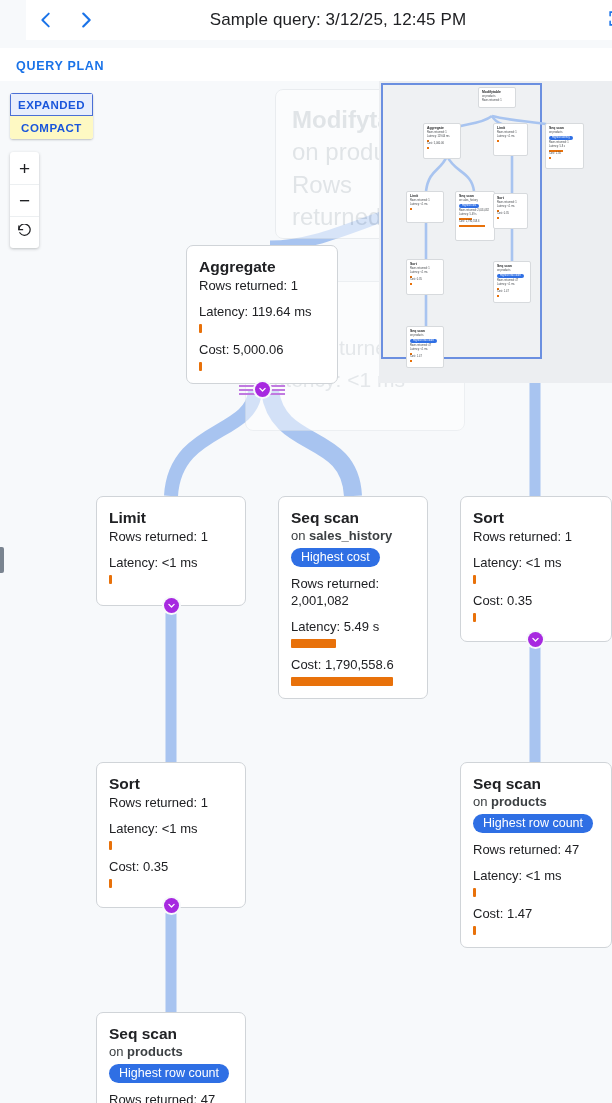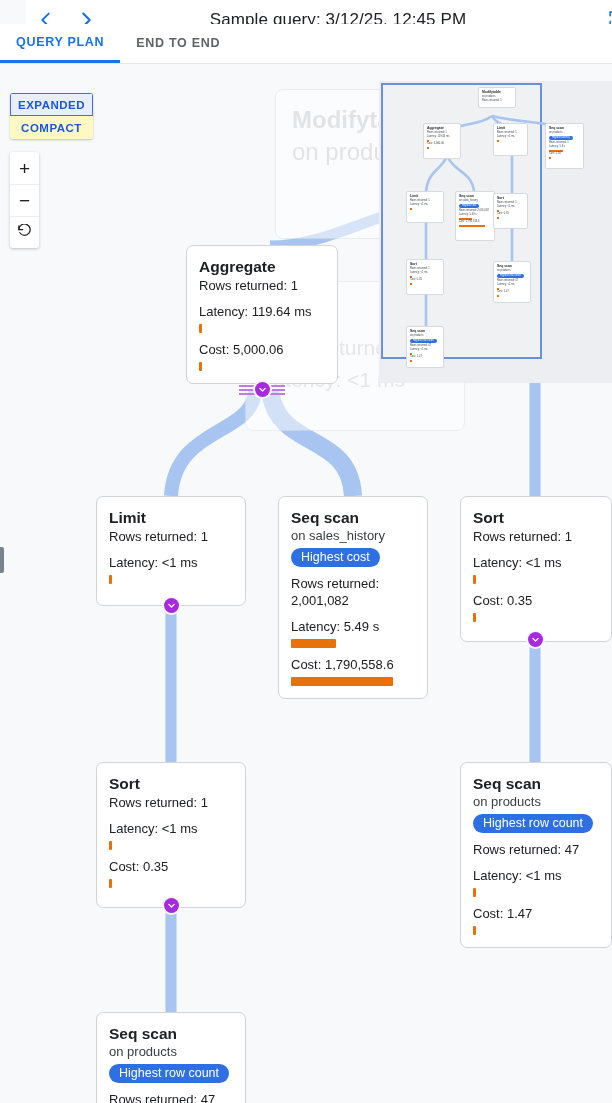--- a/index.html
+++ b/index.html
@@ -26,21 +26,21 @@
     letter-spacing: .1px; white-space: nowrap;
     margin-left: -24px;
   }
   .fullscreen-btn {
     width: 44px; height: 40px; display: flex; align-items: center; justify-content: center;
     color: #1a73e8; cursor: pointer;
   }
 
   
   .tabbar {
-    position: absolute; top: 24px; left: 0; width: 612px; height: 40px;
+    position: absolute; top: 48px; left: 0; width: 612px; height: 40px;
     background: #ffffff; display: flex; align-items: flex-end;
     border-bottom: 1px solid #e4e7ea;
   }
   .tab {
     height: 40px; display: flex; align-items: center; justify-content: center;
     font-size: 12.5px; font-weight: bold; letter-spacing: .7px;
     color: #5f6368; cursor: pointer; padding: 0 16px;
   }
   .tab.active { color: #1a73e8; border-bottom: 3px solid #1a73e8; }
 
@@ -106,21 +106,21 @@
   .mini-bar.tiny { width: 1.5px; }
 
   
   .node {
     position: absolute; background: #ffffff;
     border: 1px solid #d0d4d8; border-radius: 7px;
     padding: 11px 12px 12px 12px; z-index: 20;
   }
   .node-title { font-size: 15.5px; font-weight: bold; color: #202124; line-height: 1.25; }
   .node-on { font-size: 13px; color: #3c4043; margin-top: 1px; }
-  .node-on b { font-weight: normal; }
+  .node-on b { font-weight: bold; }
   .badge {
     display: inline-block; background: #2f6fe4; color: #ffffff;
     font-size: 12.5px; border-radius: 11px; padding: 2px 10px 3px 10px;
     margin-top: 5px; white-space: nowrap;
   }
   .metric { font-size: 13px; color: #202124; margin-top: 9px; line-height: 1.3; }
   .bar { height: 9px; background: #e8710a; margin-top: 3px; border-radius: 1px; }
   .bar.min { width: 3px; }
 
   
@@ -165,28 +165,28 @@
             <polyline points="16 3 21 3 21 8"></polyline>
           <polyline points="21 16 21 21 16 21"></polyline>
             <polyline points="8 21 3 21 3 16"></polyline>
         </svg>
       </span>
     </div>
   </div>
 
   <div class="tabbar">
     <div class="tab active">QUERY PLAN</div>
-    <div class="tab">END TO END</div>
   </div>
 
   <div class="canvas">
 
     <div style="position:absolute;left:275px;top:8px;width:190px;height:150px;background:#fff;border:1px solid #dfe3e6;border-radius:8px;z-index:5;opacity:.55;padding:14px 16px;">
       <div style="font-size:24px;font-weight:bold;color:#cfd4d8;line-height:1.35;">Modifytable</div>
       <div style="font-size:24px;color:#cfd4d8;line-height:1.35;">on products</div>
+      <div style="font-size:24px;color:#cfd4d8;line-height:1.35;">Rows returned</div>
     </div>
     <div style="position:absolute;left:245px;top:200px;width:220px;height:150px;background:#fff;border:1px solid #e3e7ea;border-radius:8px;z-index:5;opacity:.5;padding:14px 16px;">
       <div style="font-size:24px;font-weight:bold;color:#d2d7db;line-height:1.5;">Limit</div>
       <div style="font-size:21px;color:#d2d7db;line-height:1.5;">Rows returned: 1</div>
       <div style="font-size:21px;color:#d2d7db;line-height:1.5;">Latency: &lt;1 ms</div>
     </div>
 
     <svg class="edges" viewBox="0 0 612 1022" preserveAspectRatio="none">
       <g fill="none" stroke="#a8c4f0" stroke-width="11" stroke-linecap="butt">
 

